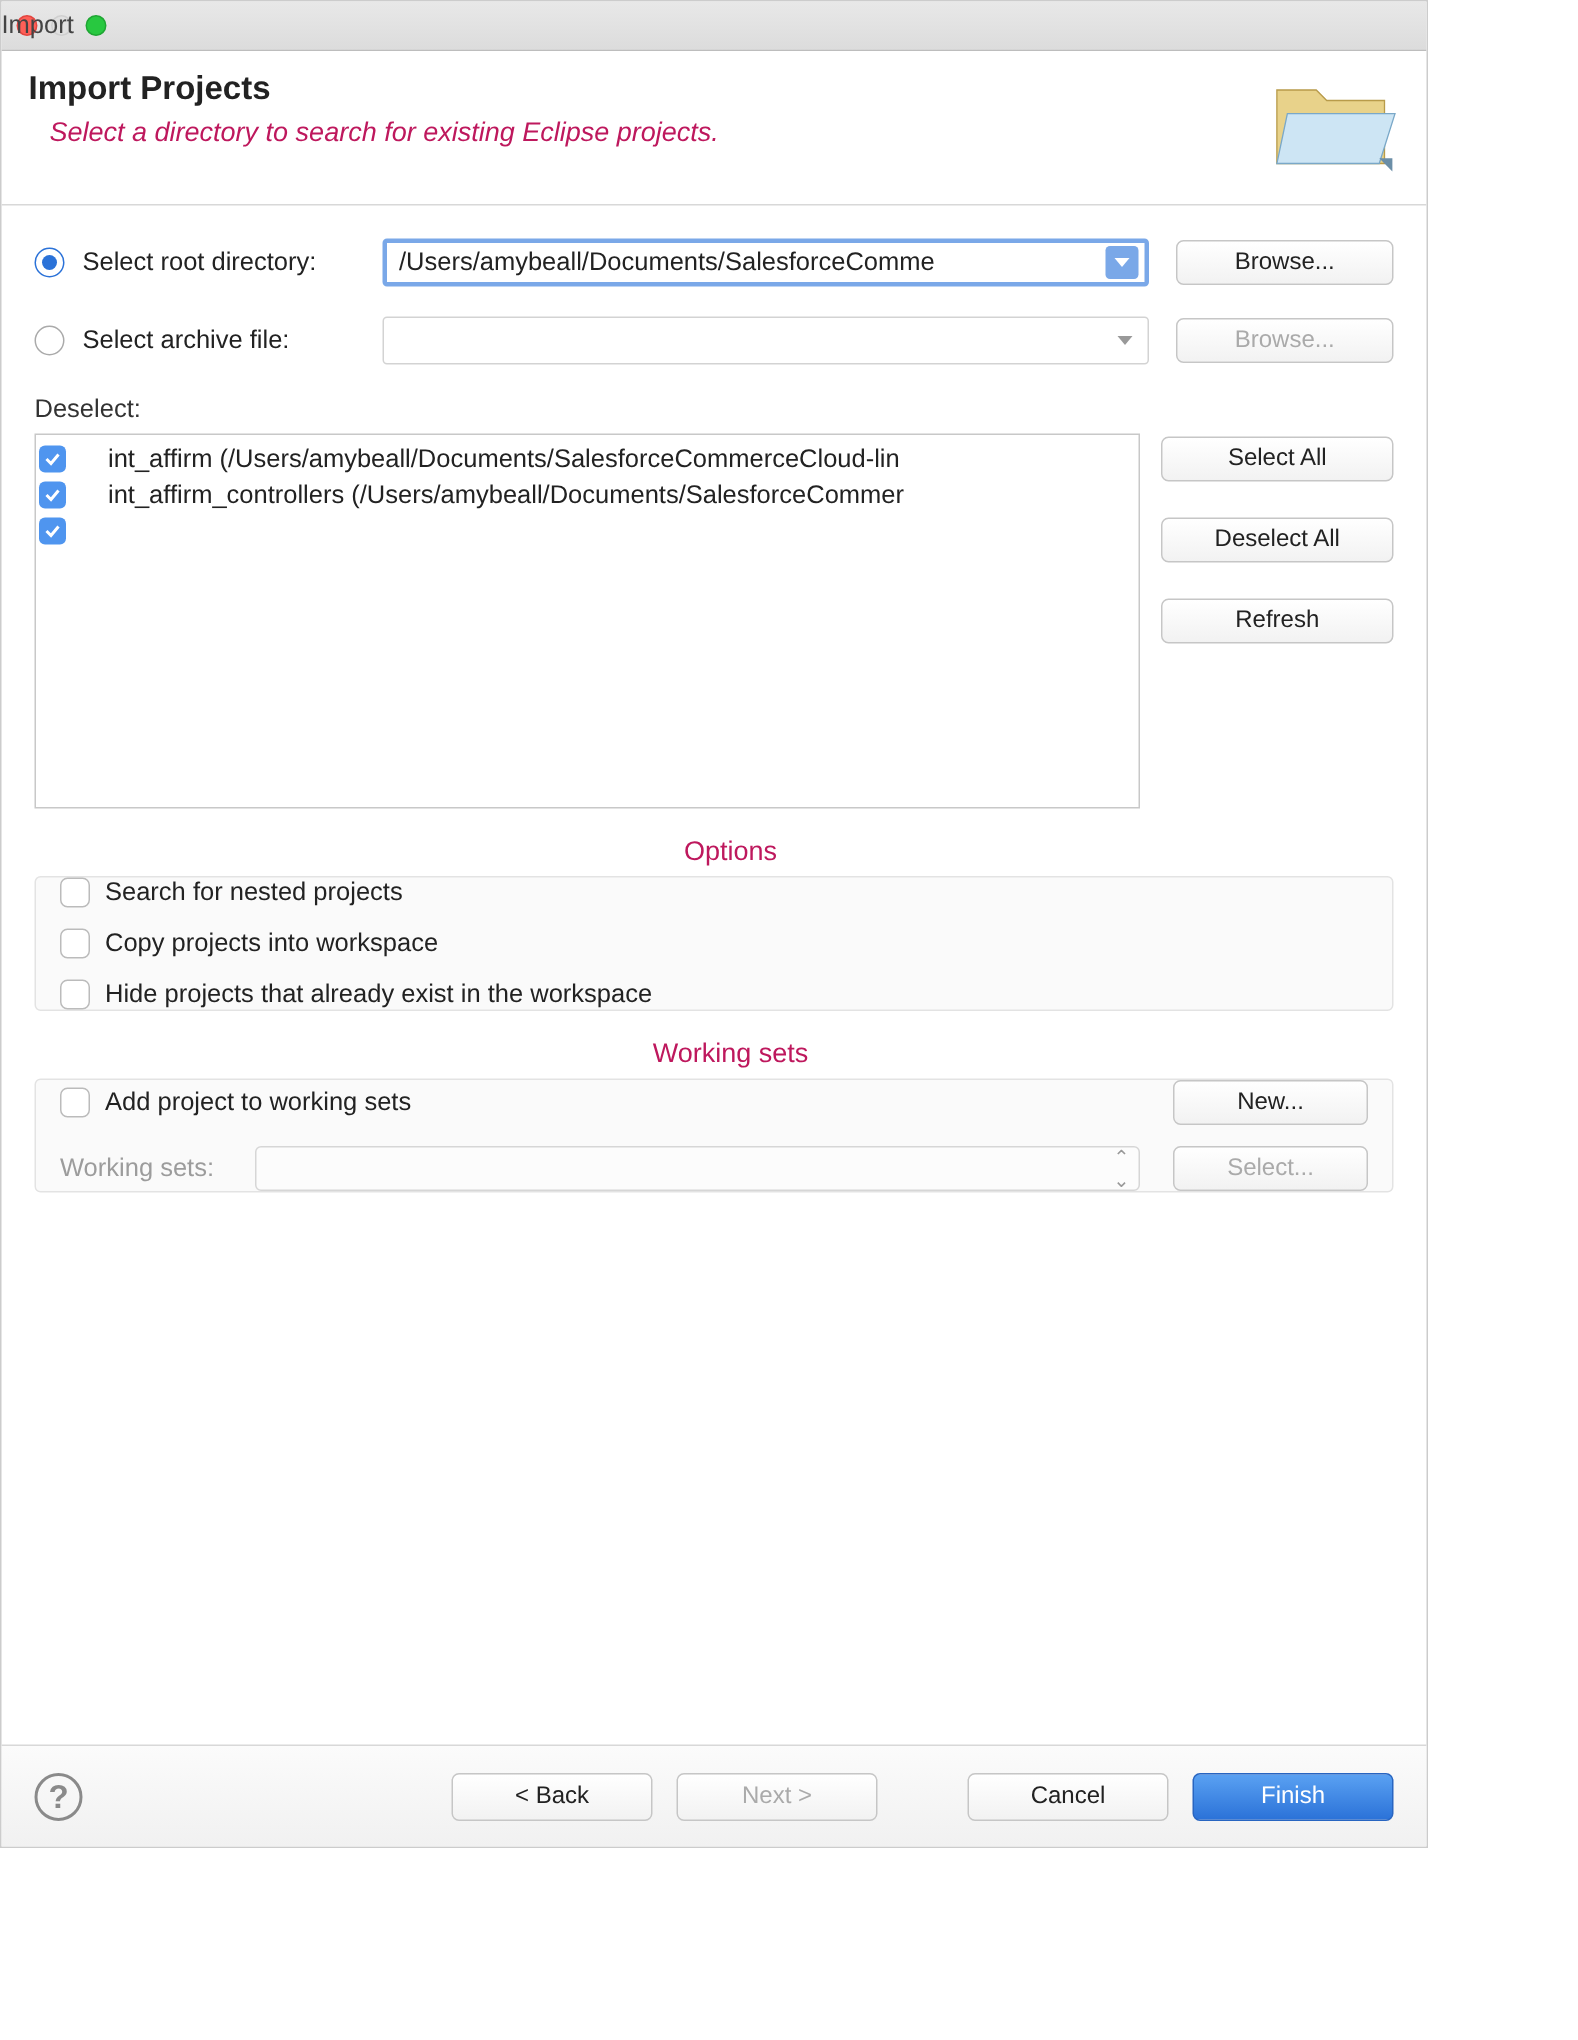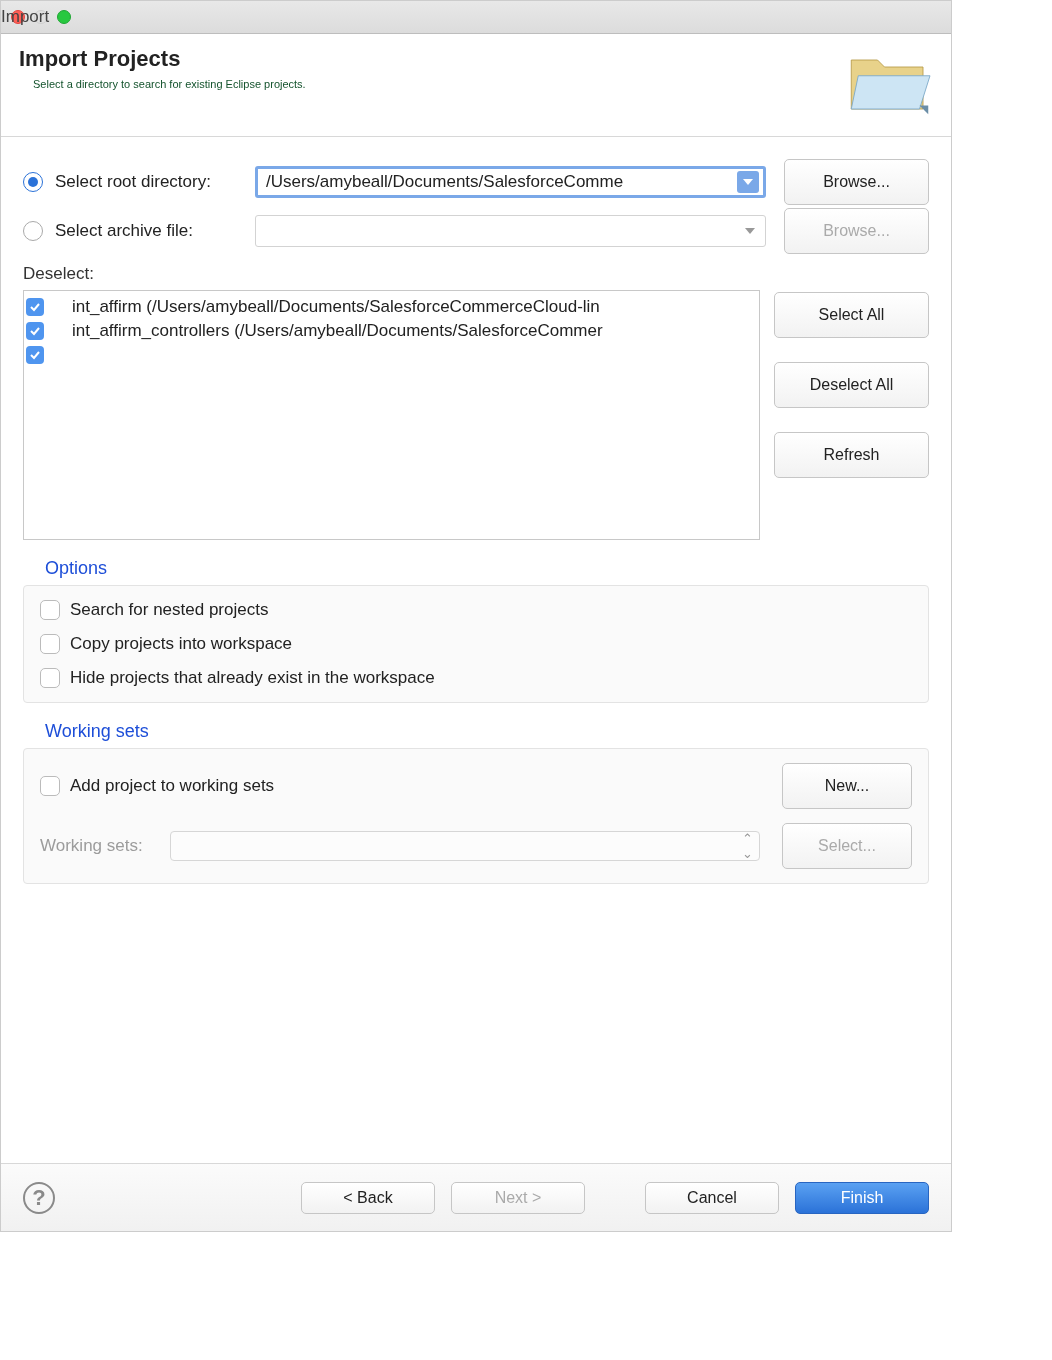--- a/index.html
+++ b/index.html
@@ -30,26 +30,26 @@
   .tl-green { background:#28c840; border:1px solid #1fa633;}
   .titlebar .title { position:absolute; left:0; right:0; text-align:left; color:#444; font-size:17px; }
 
   .header {
     padding: 12px 18px 20px 18px;
     border-bottom: 1px solid #d8d8d8;
     display: flex;
     justify-content: space-between;
   }
   .header h1 { font-size: 22px; font-weight: bold; margin: 0 0 6px 0;}
-  .header .sub { font-size: 11px; color: #14532d; margin-left: 14px;}
+  .header .sub { font-size: 18px; color: #be185d; margin-left: 14px; font-style: italic;}
   .folder-icon { width: 90px; height: 70px; align-self: center; }
 
   .content { padding: 22px; }
 
-  .row { display: flex; align-items: center; margin-bottom: 3px; }
+  .row { display: flex; align-items: center; margin-bottom: 20px; }
   .radio { width: 20px; height: 20px; border:1px solid #aaa; border-radius:50%; display:inline-flex; align-items:center; justify-content:center; margin-right: 12px; background:#fff;}
   .radio.sel { border-color:#2b72d8; }
   .radio.sel::after { content:""; width:10px; height:10px; background:#2b72d8; border-radius:50%; display:block;}
   .radio-label { width: 200px; }
   .combo {
     flex: 1;
     height: 32px;
     border: 1px solid #c2c2c2;
     border-radius: 3px;
     background: #fff;
@@ -62,21 +62,21 @@
   }
   .combo.active { border: 3px solid #7aa8e8; }
   .combo-text { flex:1; white-space: nowrap; overflow:hidden; color:#222; }
   .combo .arrow-btn { width:22px; height:22px; background:#7aa8e8; border-radius:3px; display:flex; align-items:center; justify-content:center;}
   .combo.disabled { border-color:#d3d3d3; }
   .combo.disabled .arrow-btn { background:transparent; }
   .arrow-down { width:0;height:0;border-left:5px solid transparent;border-right:5px solid transparent;border-top:6px solid #fff;}
   .combo.disabled .arrow-down { border-top-color:#999;}
   .btn {
     width: 145px;
-    height: 46px;
+    height: 30px;
     border: 1px solid #c6c6c6;
     border-radius: 5px;
     background: linear-gradient(#fff,#f2f2f2);
     font-size: 16px;
     color: #222;
     cursor: pointer;
   }
   .btn.disabled { color:#aaa; }
   .btn.primary { background: linear-gradient(#5aa1f2,#2b72d8); border-color:#2865c1; color:#fff;}
 
@@ -85,26 +85,26 @@
   .projects-box {
     flex:1; height: 250px; border:1px solid #c8c8c8; background:#fff; padding: 4px 2px;
     overflow:hidden;
   }
   .proj-row { display:flex; align-items:center; height:24px; white-space:nowrap; font-size:17px;}
   .chk { width:18px; height:18px; border-radius:4px; background:#4f95ef; display:inline-flex; align-items:center; justify-content:center; margin-right: 28px; }
   .chk svg { width:12px; height:12px; }
   .side-btns { width: 155px; margin-left: 14px; display:flex; flex-direction:column; gap: 24px; padding-top: 2px;}
   .side-btns .btn { width:100%; }
 
-  .section-label { color:#1d4ed8; margin: 18px 0 6px 22px; font-size:18px;}
+  .section-label { color:#be185d; margin: 18px 0 6px 22px; font-size:18px;text-align:center;}
   .group-box {
     border: 1px solid #e3e3e3;
     border-radius: 4px;
     background:#fafafa;
-    padding: 14px 16px;
+    padding: 0 16px;
     margin-bottom: 18px;
   }
   .opt-row { display:flex; align-items:center; margin-bottom: 14px; font-size:17px;}
   .opt-row:last-child { margin-bottom:0;}
   .opt-chk { width:20px; height:20px; border:1px solid #bbb; border-radius:5px; background:#fff; margin-right: 10px;}
 
   .ws-row { display:flex; align-items:center; justify-content:space-between; margin-bottom:14px;}
   .ws-row .left { display:flex; align-items:center; }
   .ws-select-row { display:flex; align-items:center; }
   .ws-select-row .lbl { width: 130px; color:#9c9c9c; }

